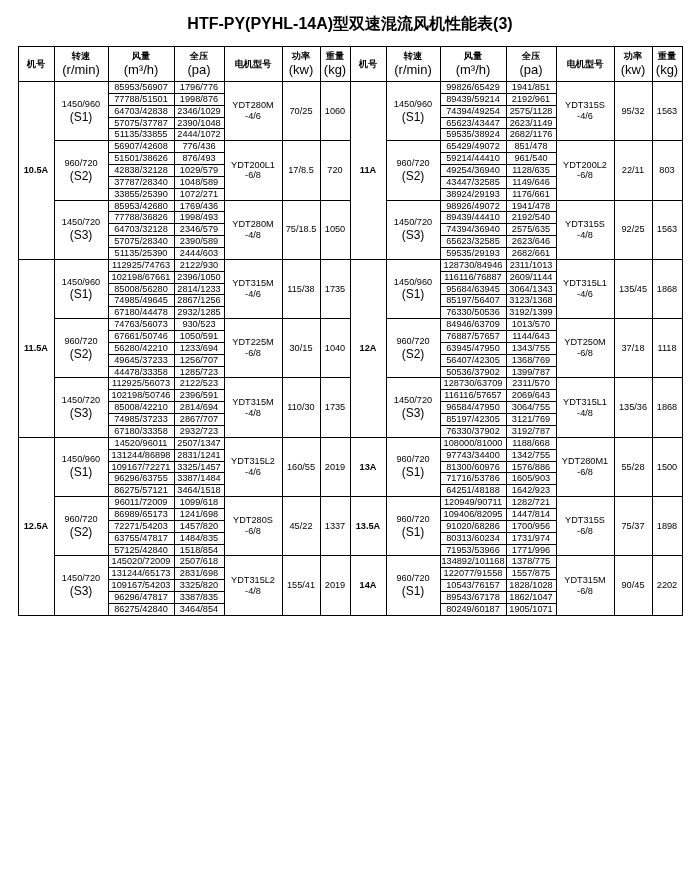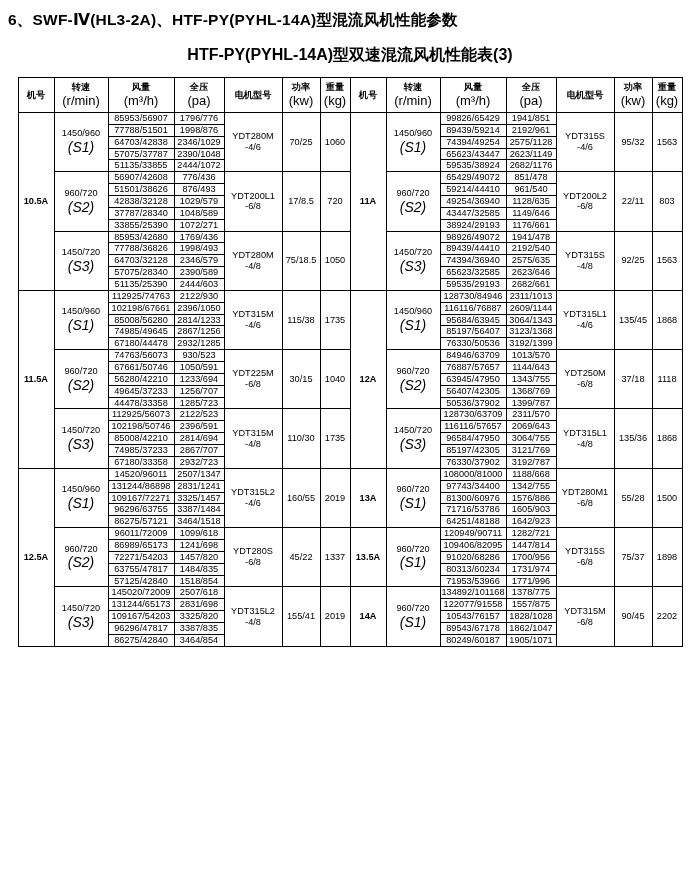--- a/index.html
+++ b/index.html
@@ -34,32 +34,31 @@
     font-size:9.2px;
     line-height:1.18;
     padding:0;
   }
   thead th{
     font-size:10.5px;font-weight:bold;padding:3px 0;height:34px;
   }
   thead th .u{display:block;font-size:13px;font-weight:normal;}
   td.model{font-size:9.6px;font-weight:bold;}
   td.speed{font-size:9.4px;}
-  td.speed .s{display:block;font-size:14px;font-style:italic;}
+  td.speed .s{display:block;font-size:12px;}
   td.motor{font-size:9.2px;}
   td.motor .m2{display:block;}
   td.data{font-size:9.1px;padding:1.4px 0;}
   td.num{font-size:9.4px;}
 </style>
 </head>
 <body>
 
 <div class="page">
 
-  <div class="doc-title">6、SWF-Ⅳ(HL3-2A)、HTF-PY(PYHL-14A)型混流风机性能参数</div>
   <div class="sub-title">HTF-PY(PYHL-14A)型双速混流风机性能表(3)</div>
 
   <div class="tbl-wrap">
     <table class="main">
       <colgroup>
         <col style="width:36px">
           <col style="width:54px">
           <col style="width:66px">
           <col style="width:50px">
         <col style="width:58px">

